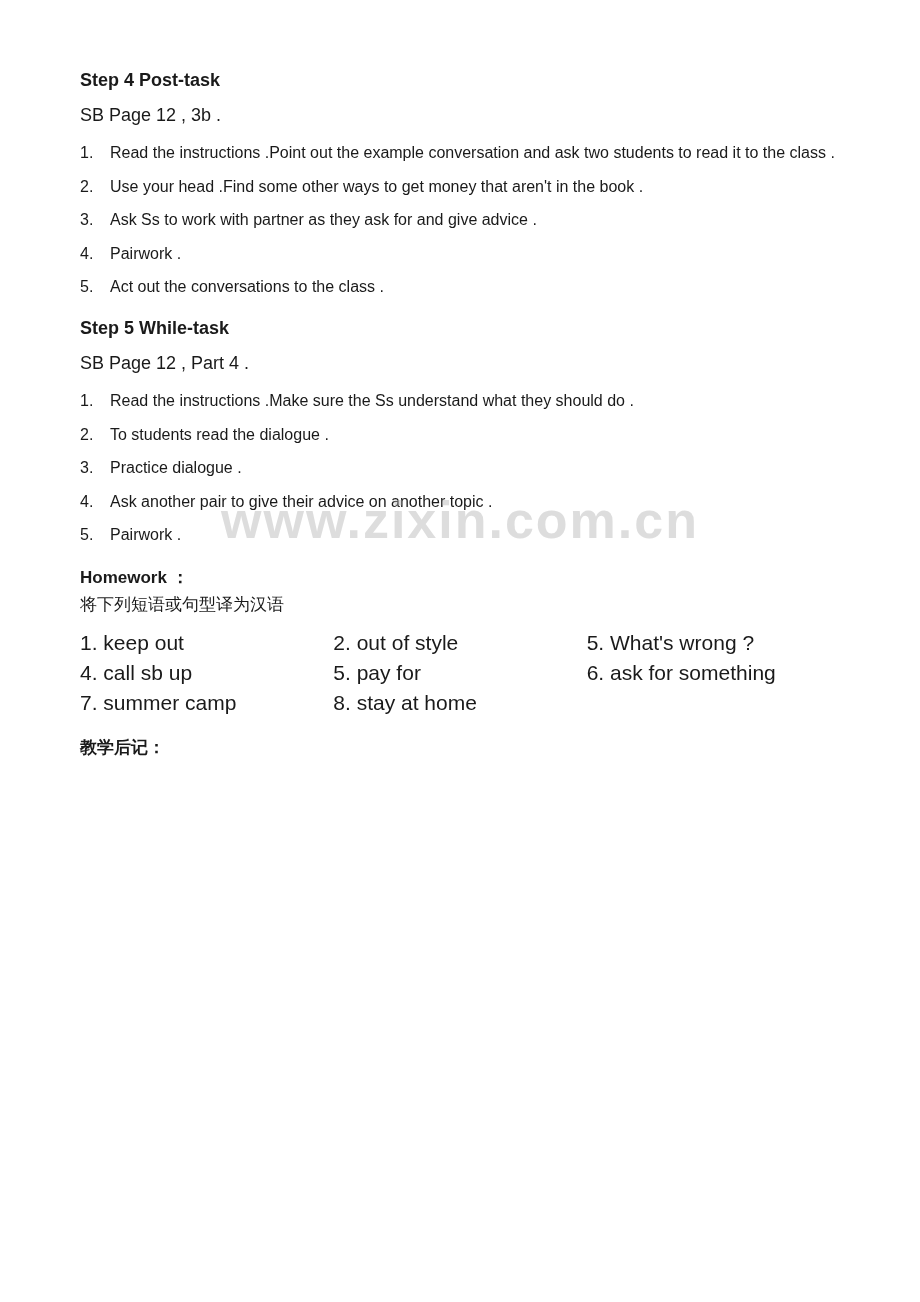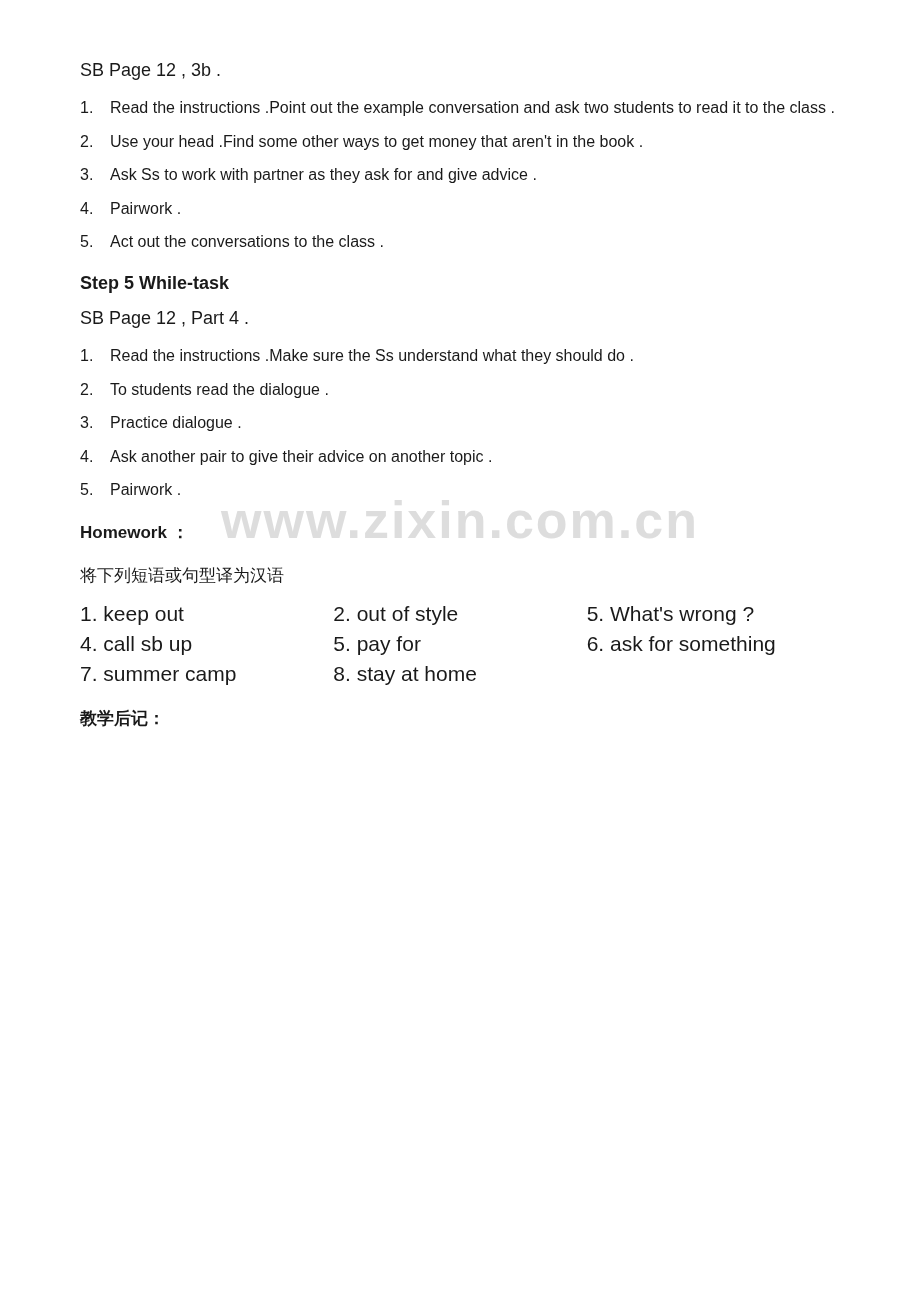--- a/index.html
+++ b/index.html
@@ -62,21 +62,21 @@
     }
 
     .homework-section {
       margin-top: 18px;
     }
 
     .homework-title {
       font-size: 17px;
       font-weight: bold;
       font-family: Arial, sans-serif;
-      margin-bottom: 20px;
+      margin-bottom: 4px;
     }
 
     .chinese-title {
       font-size: 17px;
       font-family: "SimSun", "宋体", serif;
       margin-bottom: 12px;
     }
 
     .phrase-grid {
       display: table;
@@ -114,20 +114,21 @@
       pointer-events: none;
       white-space: nowrap;
       letter-spacing: 2px;
       text-align: center;
     }
   </style>
 </head>
 <body>
 
 <div class="section-block">
+  <div class="step-heading">Step 4   Post-task</div>
   <div class="sb-heading">SB Page 12 , 3b .</div>
   <ol class="numbered-list">
     <li>
       <span class="list-num">1.</span>
       <span class="list-content">Read the instructions .Point out the example conversation and ask two students to read it to the class .</span>
     </li>
     <li>
       <span class="list-num">2.</span>
       <span class="list-content">Use your head .Find some other ways to get money that aren't in the book .</span>
     </li>

